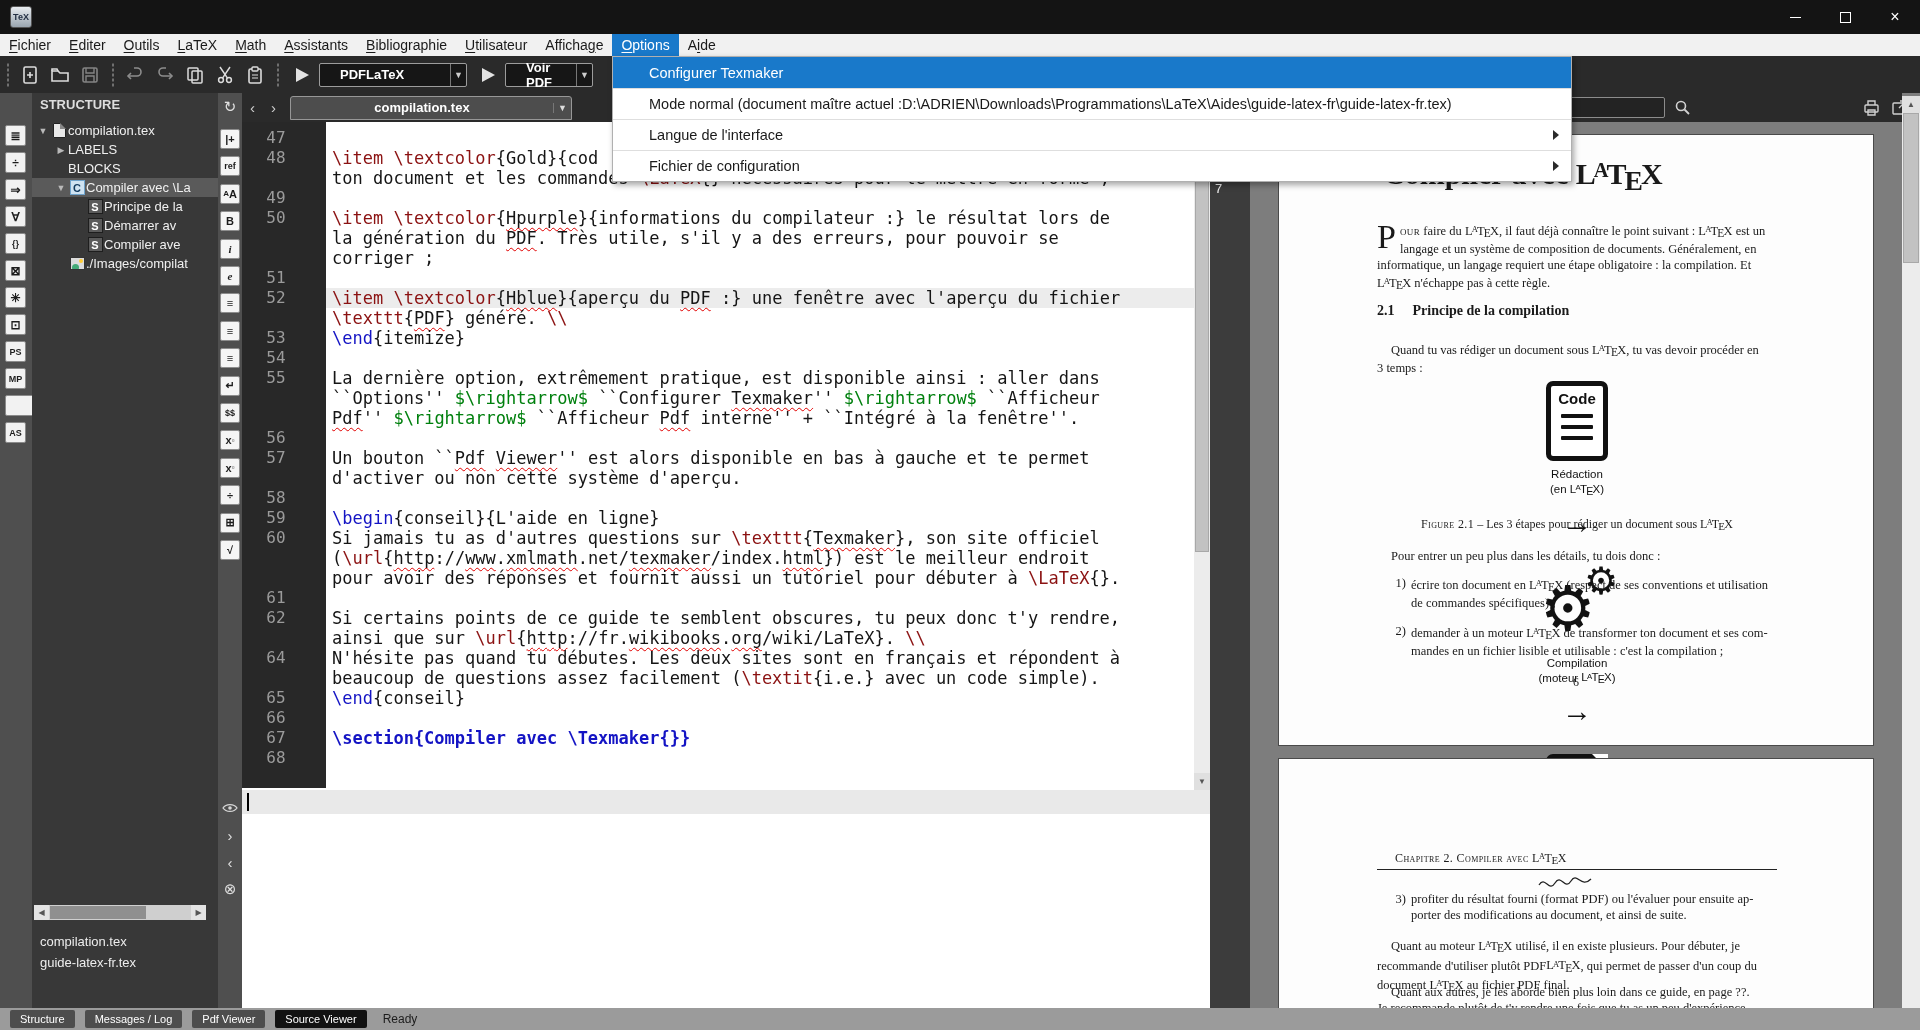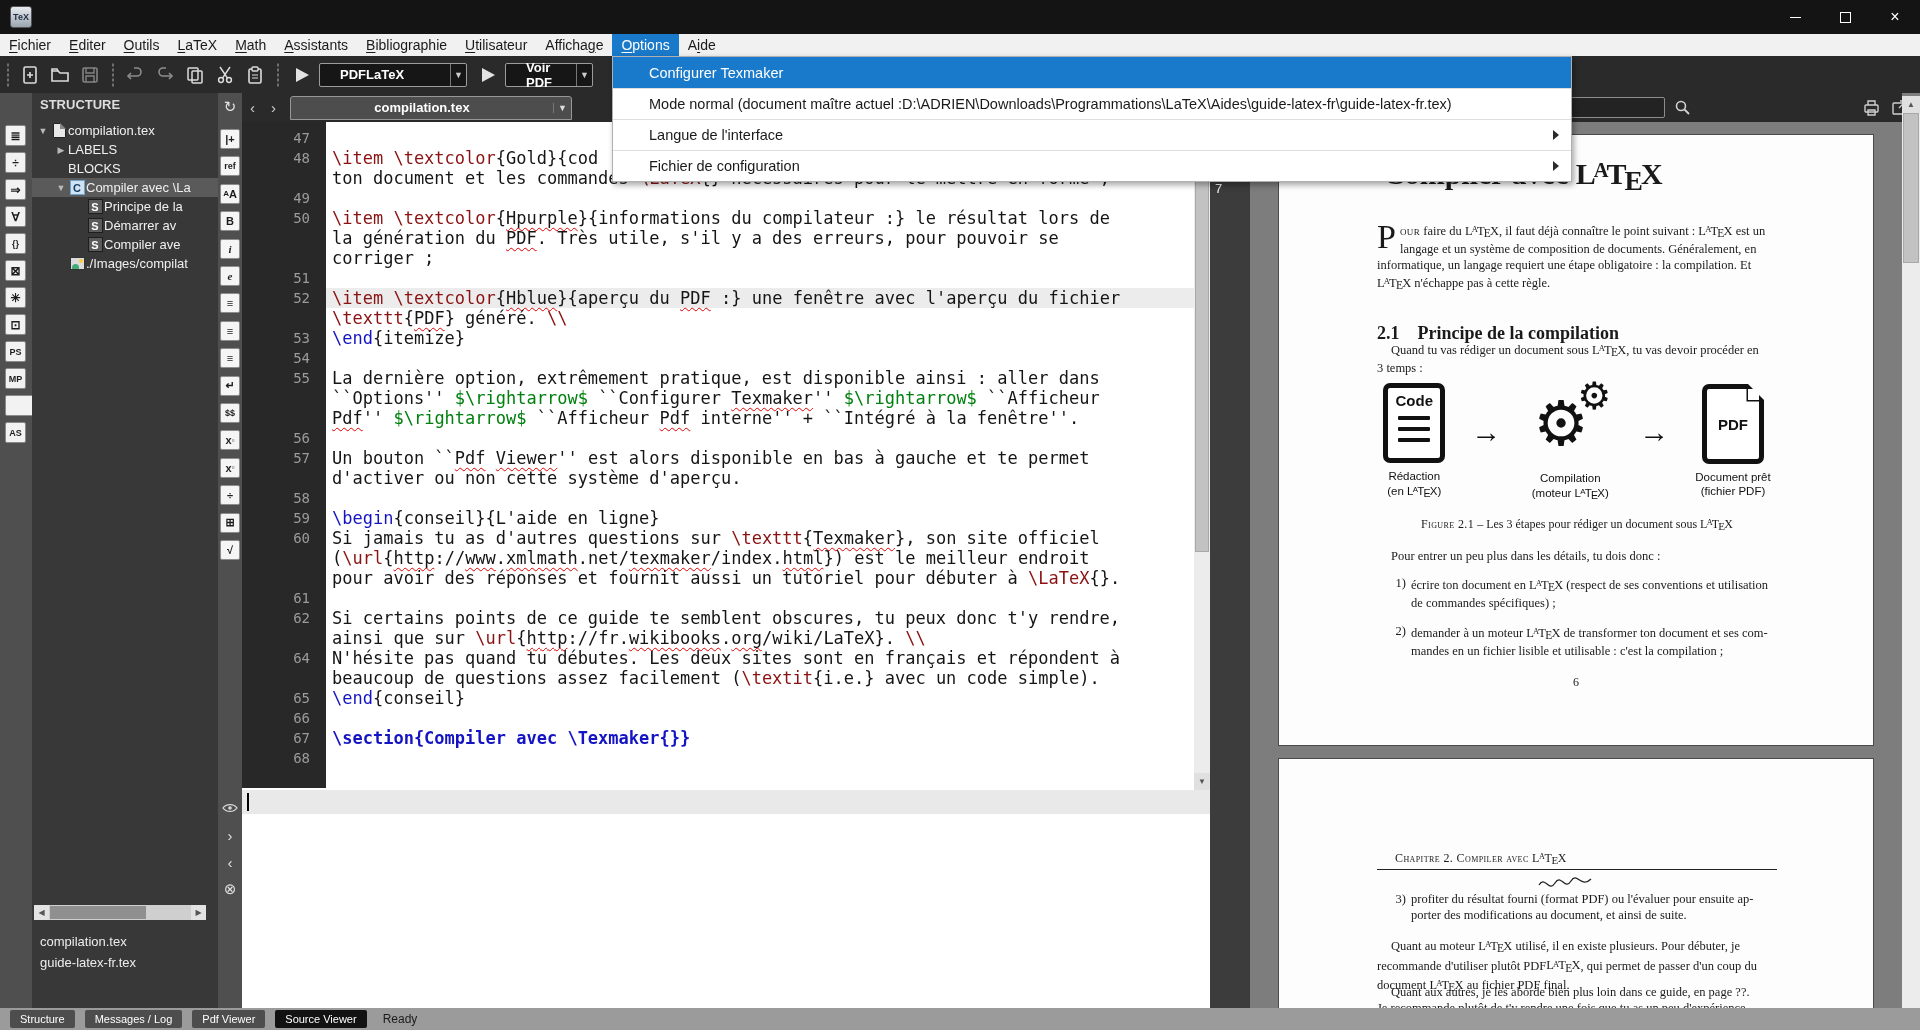--- a/index.html
+++ b/index.html
@@ -68,21 +68,21 @@
   #tab { margin-left:6px; width:282px; height:24px; background:#4d4d4d; border:1px solid #979797; border-radius:3px 3px 0 0; color:#fff; font-size:13px; font-weight:bold; display:flex; align-items:center; }
   #tab .lbl { flex:1; text-align:center; }
   #tab .arr { width:18px; color:#ddd; font-size:9px; text-align:center; border-left:1px solid #777; }
   #search-box { position:absolute; left:1213px; top:4px; width:210px; height:21px; background:#232323; border:1px solid #8c8c8c; border-radius:2px; color:#ddd; font-size:12px; }
   #search-ico { position:absolute; left:1432px; top:6px; }
   #print-ico { position:absolute; left:1620px; top:5px; }
   #extern-ico { position:absolute; left:1648px; top:5px; }
   
   #editor { position:absolute; left:242px; top:122px; width:952px; height:668px; background:#fff; overflow:hidden; }
   .crow { display:flex; height:20px; font-family:"DejaVu Sans Mono","Liberation Mono",monospace; font-size:17px; line-height:20px; white-space:pre; }
-  .crow .ln { flex:0 0 84px; background:#282828; color:#9b9b9b; text-align:right; padding-right:16px; font-size:14px; }
+  .crow .ln { flex:0 0 84px; background:#282828; color:#9b9b9b; text-align:center; padding-right:16px; font-size:16px; }
   .crow .cd { flex:1; padding-left:6px; color:#151515; }
   .crow.hl .cd { background:#ececec; }
   .tk-c { color:#8b1212;text-align:center; }
   .tk-k { color:#1414c4; }
   .tk-s { color:#1414c4; font-weight:bold; }
   .tk-m { color:#00800e; }
   .tk-w { text-decoration:underline wavy #e00000 1px; text-underline-offset:3px; text-decoration-skip-ink:none; }
   #editor-vscroll { position:absolute; left:1194px; top:122px; width:16px; height:668px; background:#ececec; }
   #editor-vscroll .thumb { position:absolute; left:1px; top:0; width:14px; height:430px; background:#c2c2c2; border:1px solid #a8a8a8; }
   #editor-vscroll .down { position:absolute; left:0; bottom:0; width:16px; height:17px; background:#e0e0e0; color:#555; font-size:8px; display:flex; align-items:center; justify-content:center; }
@@ -97,25 +97,25 @@
   .pdfpage { position:absolute; left:68px; width:596px; background:#fdfdfd; border:1px solid #4a4a4a; font-family:"Liberation Serif","DejaVu Serif",serif; color:#1a1a1a; }
   #page1 { top:12px; height:612px; }
   #page2 { top:636px; height:612px; }
   .abs { position:absolute; }
   .lx-a { font-size:68%; vertical-align:0.32em; margin:0 -0.10em; }
   .lx-e { font-size:92%; vertical-align:-0.20em; margin:0 -0.07em; }
   #p1-title { left:104px; top:22px; font-size:30px; font-weight:bold; }
   #p1-lead { left:98px; top:86px; width:398px; font-size:12.5px; line-height:16px; text-align:justify; }
   #p1-lead .dropcap { float:left; font-size:34px; line-height:30px; margin:1px 4px 0 0; }
   .scaps { font-variant:small-caps; letter-spacing:.4px; }
-  #p1-sec { left:98px; top:188px; font-size:18px; font-weight:bold; }
+  #p1-sec { left:98px; top:168px; font-size:14px; font-weight:bold; }
   #p1-sec .secno { margin-right:18px; }
   #p1-para1 { left:98px; top:205px; font-size:12.5px; line-height:16px; }
   #p1-para1 div:first-child { text-indent:14px; }
-  #fig-row { left:98px; top:246px; width:400px; display:flex; align-items:center; justify-content:center; gap:26px; }
+  #fig-row { left:98px; top:246px; width:400px; display:flex; align-items:center; justify-content:center; gap:26px;flex-direction:column; }
   .fig-step { display:flex; flex-direction:column; align-items:center; }
   .fig-arrow { font-size:30px; font-weight:bold; color:#111; margin-top:-18px; }
   .doc-icon { width:62px; height:80px; border:5px solid #111; border-radius:7px; background:#fff; display:flex; flex-direction:column; align-items:center; font-family:"Liberation Sans",sans-serif; }
   .doc-icon .cap { font-weight:bold; font-size:15px; margin-top:4px; color:#111; }
   .doc-icon .bar { width:32px; height:4px; background:#111; margin-top:7px; border-radius:1px; }
   .pdf-icon { position:relative; width:62px; height:80px; border:5px solid #111; border-radius:7px; background:#fff; display:flex; align-items:center; justify-content:center; }
   .pdf-icon .cap { font-weight:bold; font-size:15px; font-family:"Liberation Sans",sans-serif; color:#111; }
   .pdf-icon .fold { position:absolute; right:-5px; top:-5px; width:0; height:0; border-top:16px solid #7d7d7d00; border-left:16px solid transparent; border-top:16px solid #fdfdfd; box-shadow:-2px 2px 0 -0.5px #111; }
   .gears { position:relative; width:86px; height:84px; color:#111; }
   .gears .g1 { position:absolute; left:6px; top:12px; font-size:62px; line-height:62px; }

